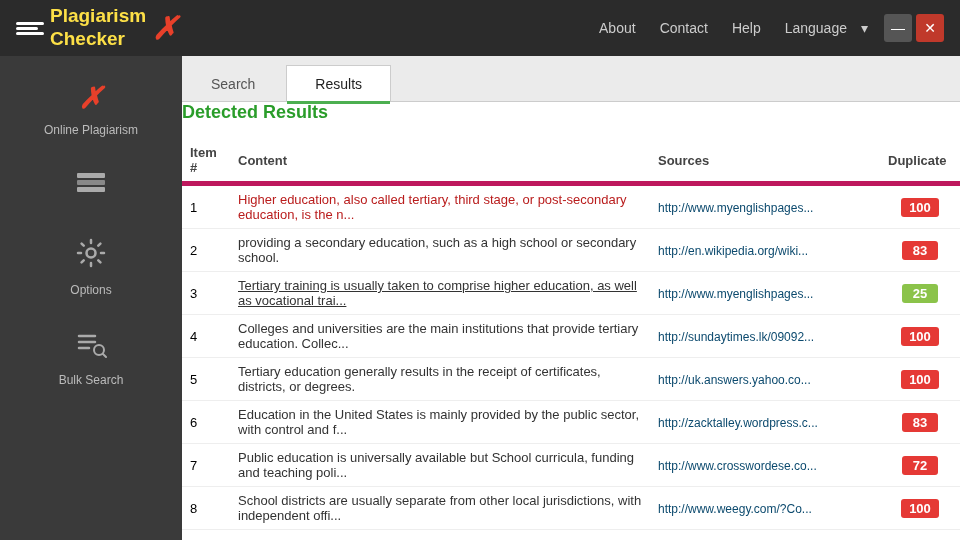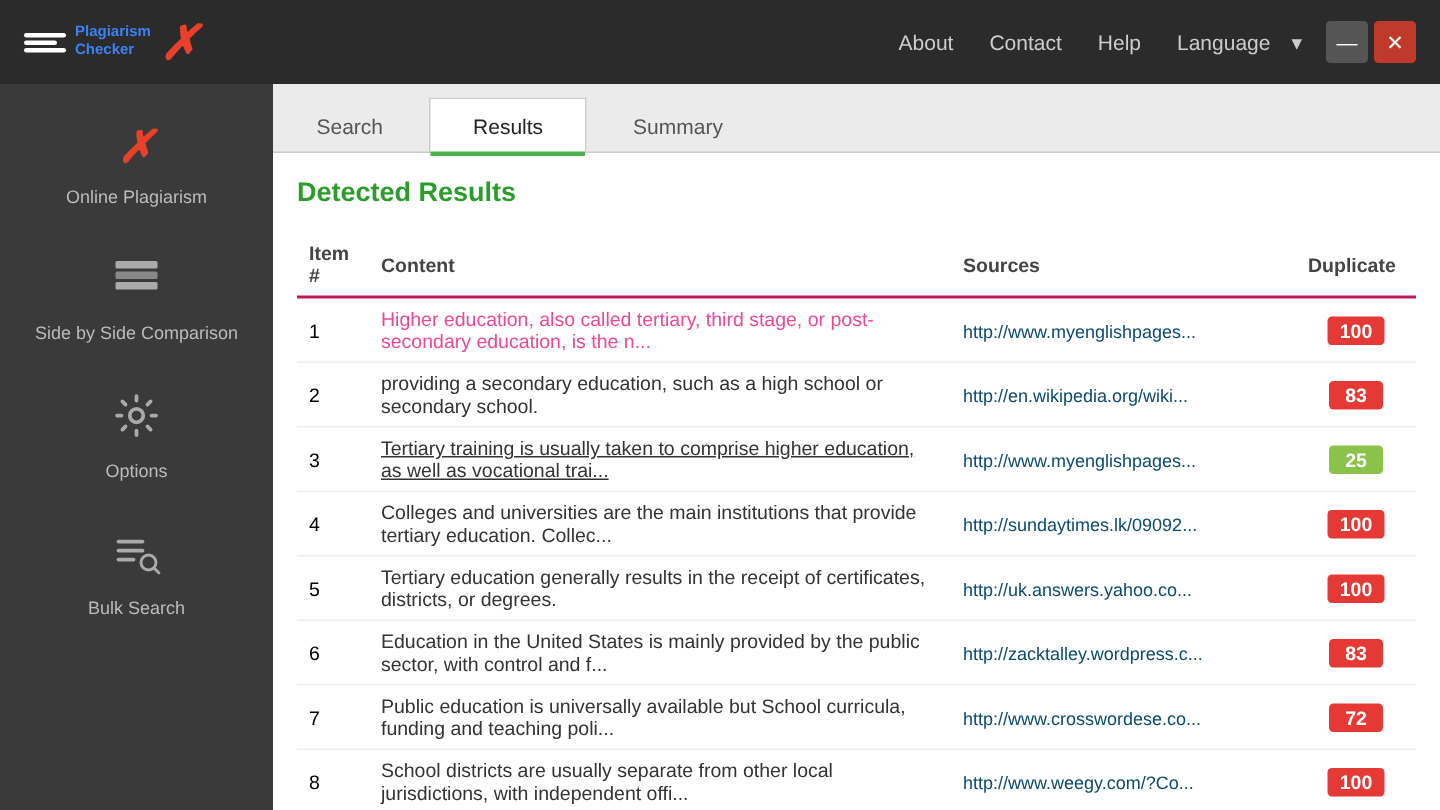--- a/index.html
+++ b/index.html
@@ -8,22 +8,22 @@
     
     .header {
       background: #2b2b2b;
       height: 56px;
       display: flex;
       align-items: center;
       padding: 0 16px;
       justify-content: space-between;
     }
     .logo-text {
-      color: #3b82f6;
-      font-size: 10px;
+      color: #fde047;
+      font-size: 19px;
       font-weight: bold;
       line-height: 1.2;
     }
     .logo-x {
       color: #e8402a;
       font-size: 32px;
       font-weight: bold;
       font-style: italic;
       margin-left: 4px;
     }
@@ -145,42 +145,41 @@
       left: 0;
       right: 0;
       height: 3px;
       background: #4caf50;
     }
 
     
     .results-panel {
       flex: 1;
       background: white;
-      padding: 16px;
       overflow-y: auto;
     }
     .detected-title {
       color: #2a9d2a;
       font-size: 18px;
       font-weight: bold;
       margin-bottom: 16px;
     }
 
     
     .results-table {
       width: 100%;
       border-collapse: collapse;
       font-size: 13px;
     }
     .results-table th {
       text-align: left;
       padding: 6px 8px;
       color: #444;
       font-weight: 600;
-      border-bottom: 2px solid #be185d;
+      border-bottom: 5px solid #be185d;
       font-size: 13px;
     }
     .results-table td {
       padding: 6px 8px;
       border-bottom: 1px solid #eee;
       vertical-align: middle;
     }
     .col-item { width: 48px; }
     .col-content { width: auto; }
     .col-sources { width: 230px; }
@@ -270,21 +269,20 @@
 
     <div class="sidebar-item">
       <span class="sidebar-icon" style="font-size:26px;">
         
         <svg width="32" height="28" viewBox="0 0 32 28" fill="none" xmlns="http://www.w3.org/2000/svg">
           <rect x="2" y="16" width="28" height="5" rx="1" fill="#aaa"></rect>
           <rect x="2" y="9" width="28" height="5" rx="1" fill="#888"></rect>
           <rect x="2" y="2" width="28" height="5" rx="1" fill="#aaa"></rect>
         </svg>
       </span>
-      <span class="sidebar-label">Side by Side Comparison</span>
     </div>
 
     <div class="sidebar-item">
       <span class="sidebar-icon">
         <svg width="30" height="30" viewBox="0 0 30 30" fill="none" xmlns="http://www.w3.org/2000/svg">
           <circle cx="15" cy="15" r="4.5" stroke="#aaa" stroke-width="2.5"></circle>
           <path d="M15 2v3M15 25v3M2 15h3M25 15h3M5.6 5.6l2.1 2.1M22.3 22.3l2.1 2.1M5.6 24.4l2.1-2.1M22.3 7.7l2.1-2.1" stroke="#aaa" stroke-width="2.5" stroke-linecap="round"></path>
         </svg>
       </span>
       <span class="sidebar-label">Options</span>
@@ -302,39 +300,38 @@
       </span>
       <span class="sidebar-label">Bulk Search</span>
     </div>
   </div>
 
   <div class="content-area">
 
     <div class="tabs">
       <div class="tab">Search</div>
       <div class="tab active">Results</div>
-      <div class="tab">Summary</div>
     </div>
 
     <div class="results-panel">
       <div class="detected-title">Detected Results</div>
 
       <table class="results-table">
         <thead>
           <tr>
             <th class="col-item">Item #</th>
             <th class="col-content">Content</th>
             <th class="col-sources">Sources</th>
             <th class="col-dup">Duplicate</th>
           </tr>
         </thead>
         <tbody id="results-tbody">
         <tr style="cursor: pointer;">
       <td class="col-item">1</td>
-      <td class="col-content" style="color:#ec4899;margin-top:42px;">Higher education, also called tertiary, third stage, or post-secondary education, is the n...</td>
+      <td class="col-content" style="color:#b91c1c;margin-top:42px;">Higher education, also called tertiary, third stage, or post-secondary education, is the n...</td>
       <td class="col-sources"><span class="source-link">http://www.myenglishpages...</span></td>
       <td class="col-dup"><span class="dup-badge dup-red">100</span></td>
     </tr>
             <tr style="cursor: pointer;">
       <td class="col-item">2</td>
       <td class="col-content" style="color:#333;">providing a secondary education, such as a high school or secondary school.</td>
       <td class="col-sources"><span class="source-link">http://en.wikipedia.org/wiki...</span></td>
       <td class="col-dup"><span class="dup-badge dup-red">83</span></td>
     </tr>
             <tr style="cursor: pointer;">

